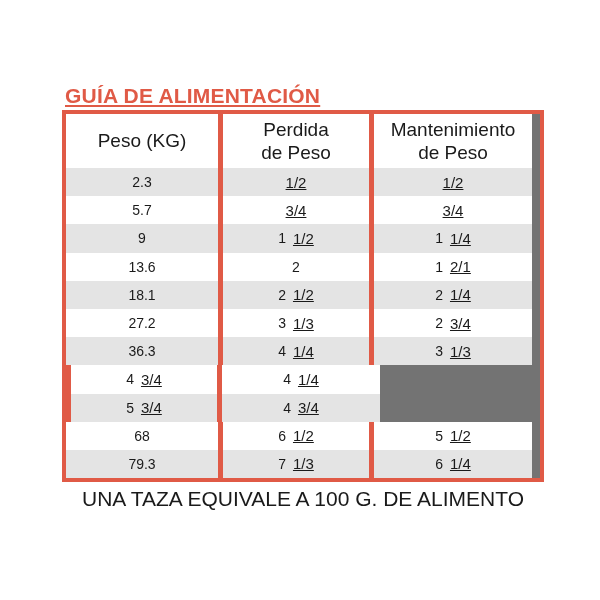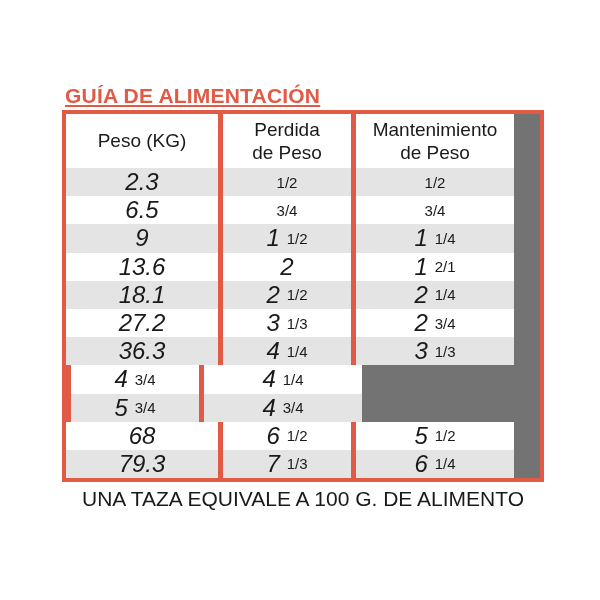--- a/index.html
+++ b/index.html
@@ -40,31 +40,31 @@
   .row.header { flex: none; height: 54px; }
   .row.alt .cell { background: var(--row-alt); }
   .cell {
     display: flex;
     align-items: center;
     justify-content: center;
     gap: 7px;
     background: #fff;
   }
   .c1 { width: 152px; }
-  .c2 { width: 133px; border-left: 5px solid var(--accent); }
+  .c2 { width: 151px; border-left: 5px solid var(--accent); }
   .c3 { width: 163px; border-left: 5px solid var(--accent); }
   .header .cell {
     flex-direction: column;
     gap: 0;
     font-size: 19px;
     line-height: 1.22;
     background: #fff;
   }
-  .whole { font-size: 24px; font-style: italic; }
-  .frac  { font-size: 15px; }
+  .whole { font-size: 14px; }
+  .frac  { font-size: 15px; text-decoration: underline; }
   .cell span:empty, .header .cell div:empty { display: none; }
   .footer {
     position: absolute;
     left: 62px; top: 487px;
     width: 482px;
     text-align: center;
     font-size: 21px;
     white-space: nowrap;
     color: var(--text);
   }
@@ -101,21 +101,21 @@
       <span class="frac">1/2</span>
     </div>
     <div class="cell c3">
 
       <span class="frac">1/2</span>
     </div>
   </div>
 
   <div class="row">
     <div class="cell c1">
-      <span class="whole">6.5</span>
+      <span class="whole">5.7</span>
     </div>
     <div class="cell c2">
 
       <span class="frac">3/4</span>
     </div>
     <div class="cell c3">
 
       <span class="frac">3/4</span>
     </div>
   </div>

